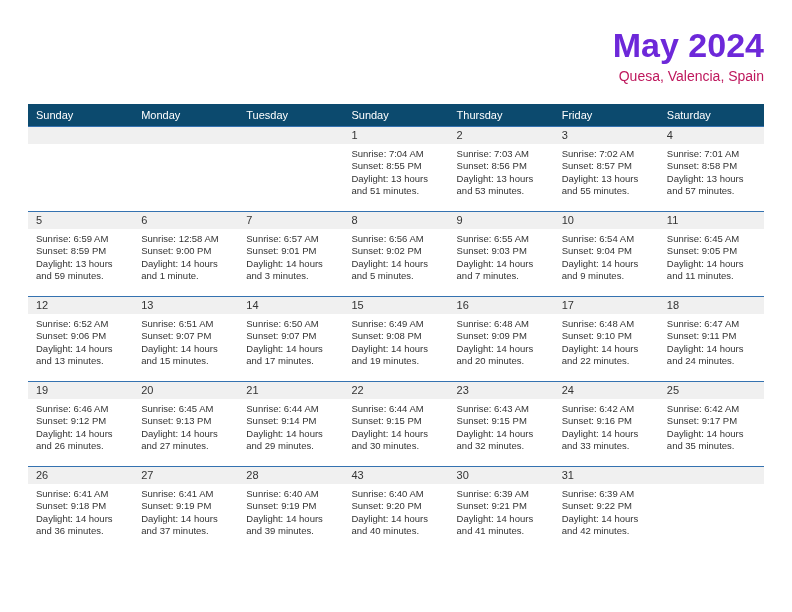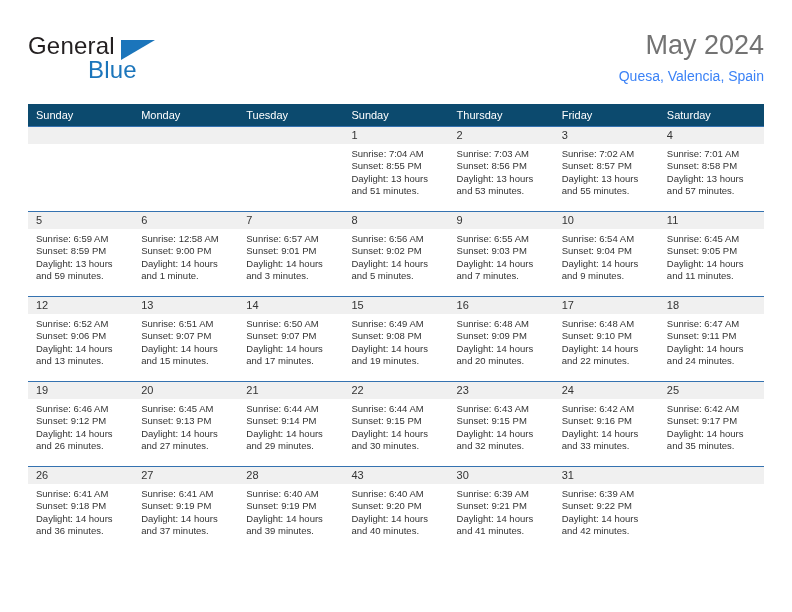--- a/index.html
+++ b/index.html
@@ -64,30 +64,30 @@
     border-bottom: 20px solid transparent;
   }
 
   .title-block {
     position: absolute;
     right: 0;
     top: 0;
     text-align: right;
   }
   .cal-title {
-    font-size: 27px;
-    font-weight: normal;
-    color: #737373;
+    font-size: 34px;
+    font-weight: bold;
+    color: #6d28d9;
     line-height: 34px;
     white-space: nowrap;
   }
   .cal-subtitle {
     font-size: 14px;
     font-weight: normal;
-    color: #3b82f6;
+    color: #be185d;
     line-height: 20px;
     margin-top: 4px;
     white-space: nowrap;
   }
 
   
   .calendar {
     position: absolute;
     left: 28px;
     top: 104px;
@@ -140,25 +140,20 @@
     background: #f0f0f0;
   }
 </style>
 </head>
 <body>
 
 <div class="page">
 
   <div class="masthead">
 
-    <div class="brand">
-      <span class="brand-general">General</span>
-      <span class="brand-triangle"></span>
-      <span class="brand-blue">Blue</span>
-    </div>
 
     <div class="title-block">
       <div class="cal-title">May 2024</div>
       <div class="cal-subtitle">Quesa, Valencia, Spain</div>
     </div>
 
   </div>
 
   <table class="calendar">
     <thead>

